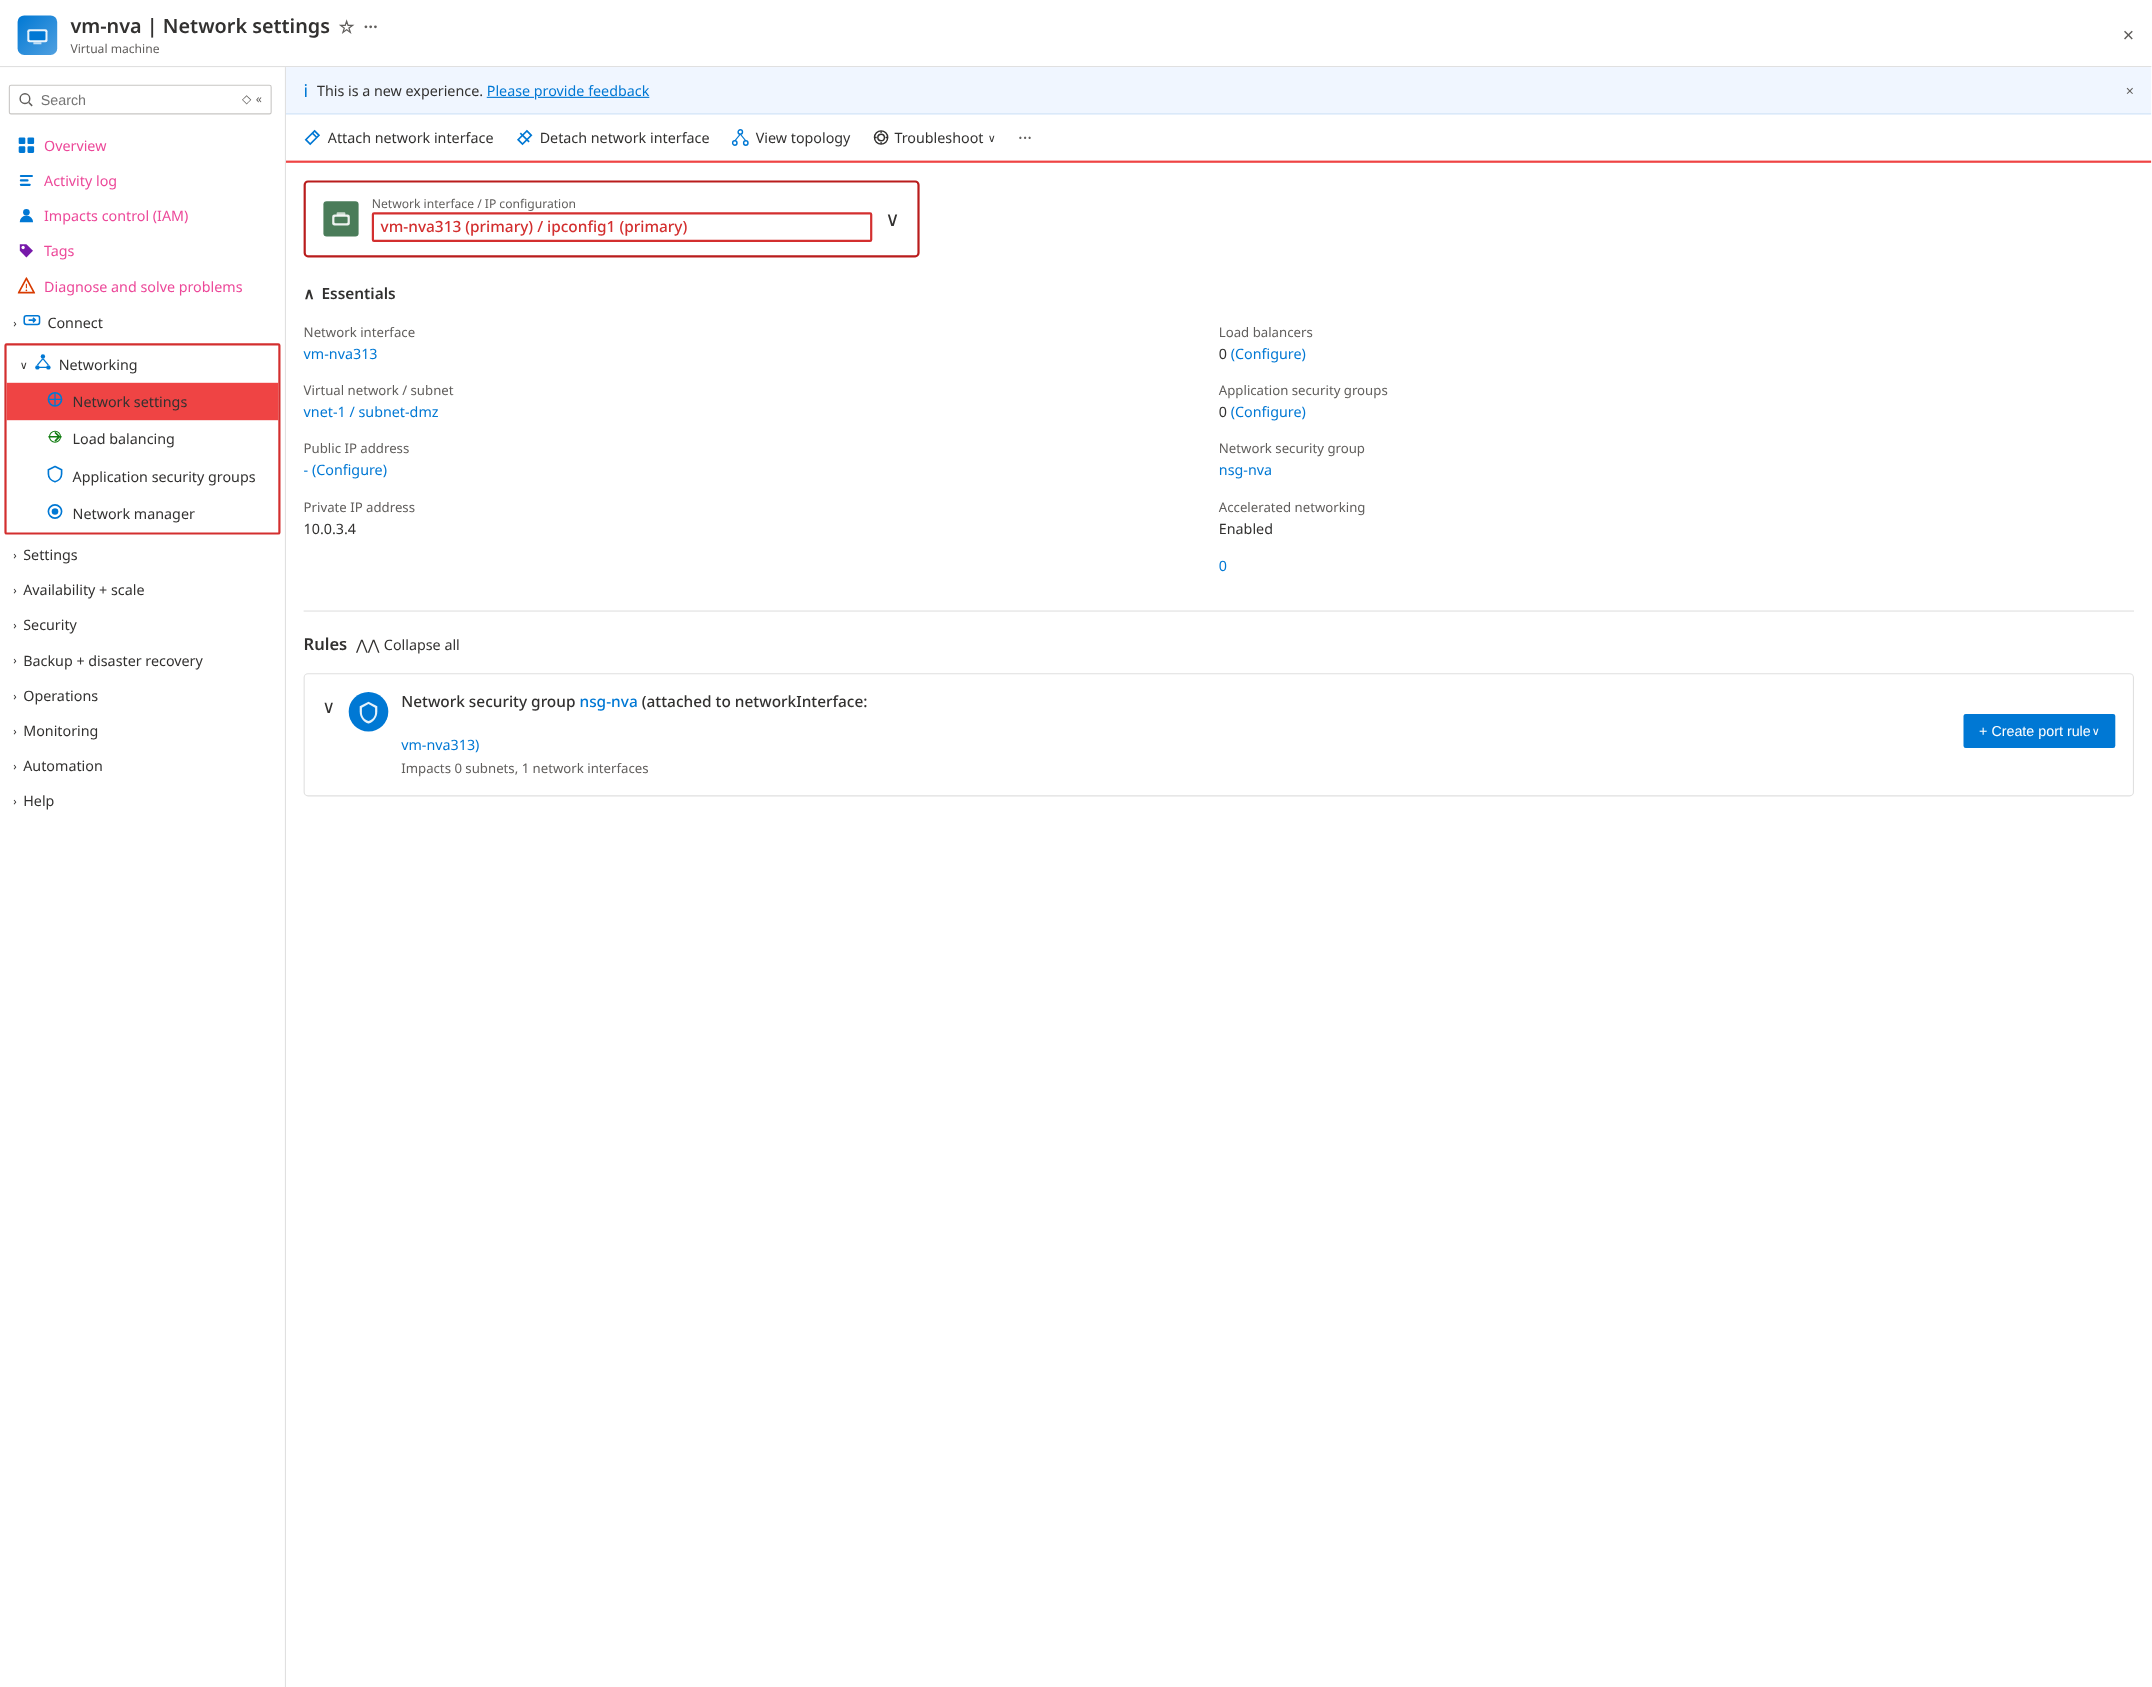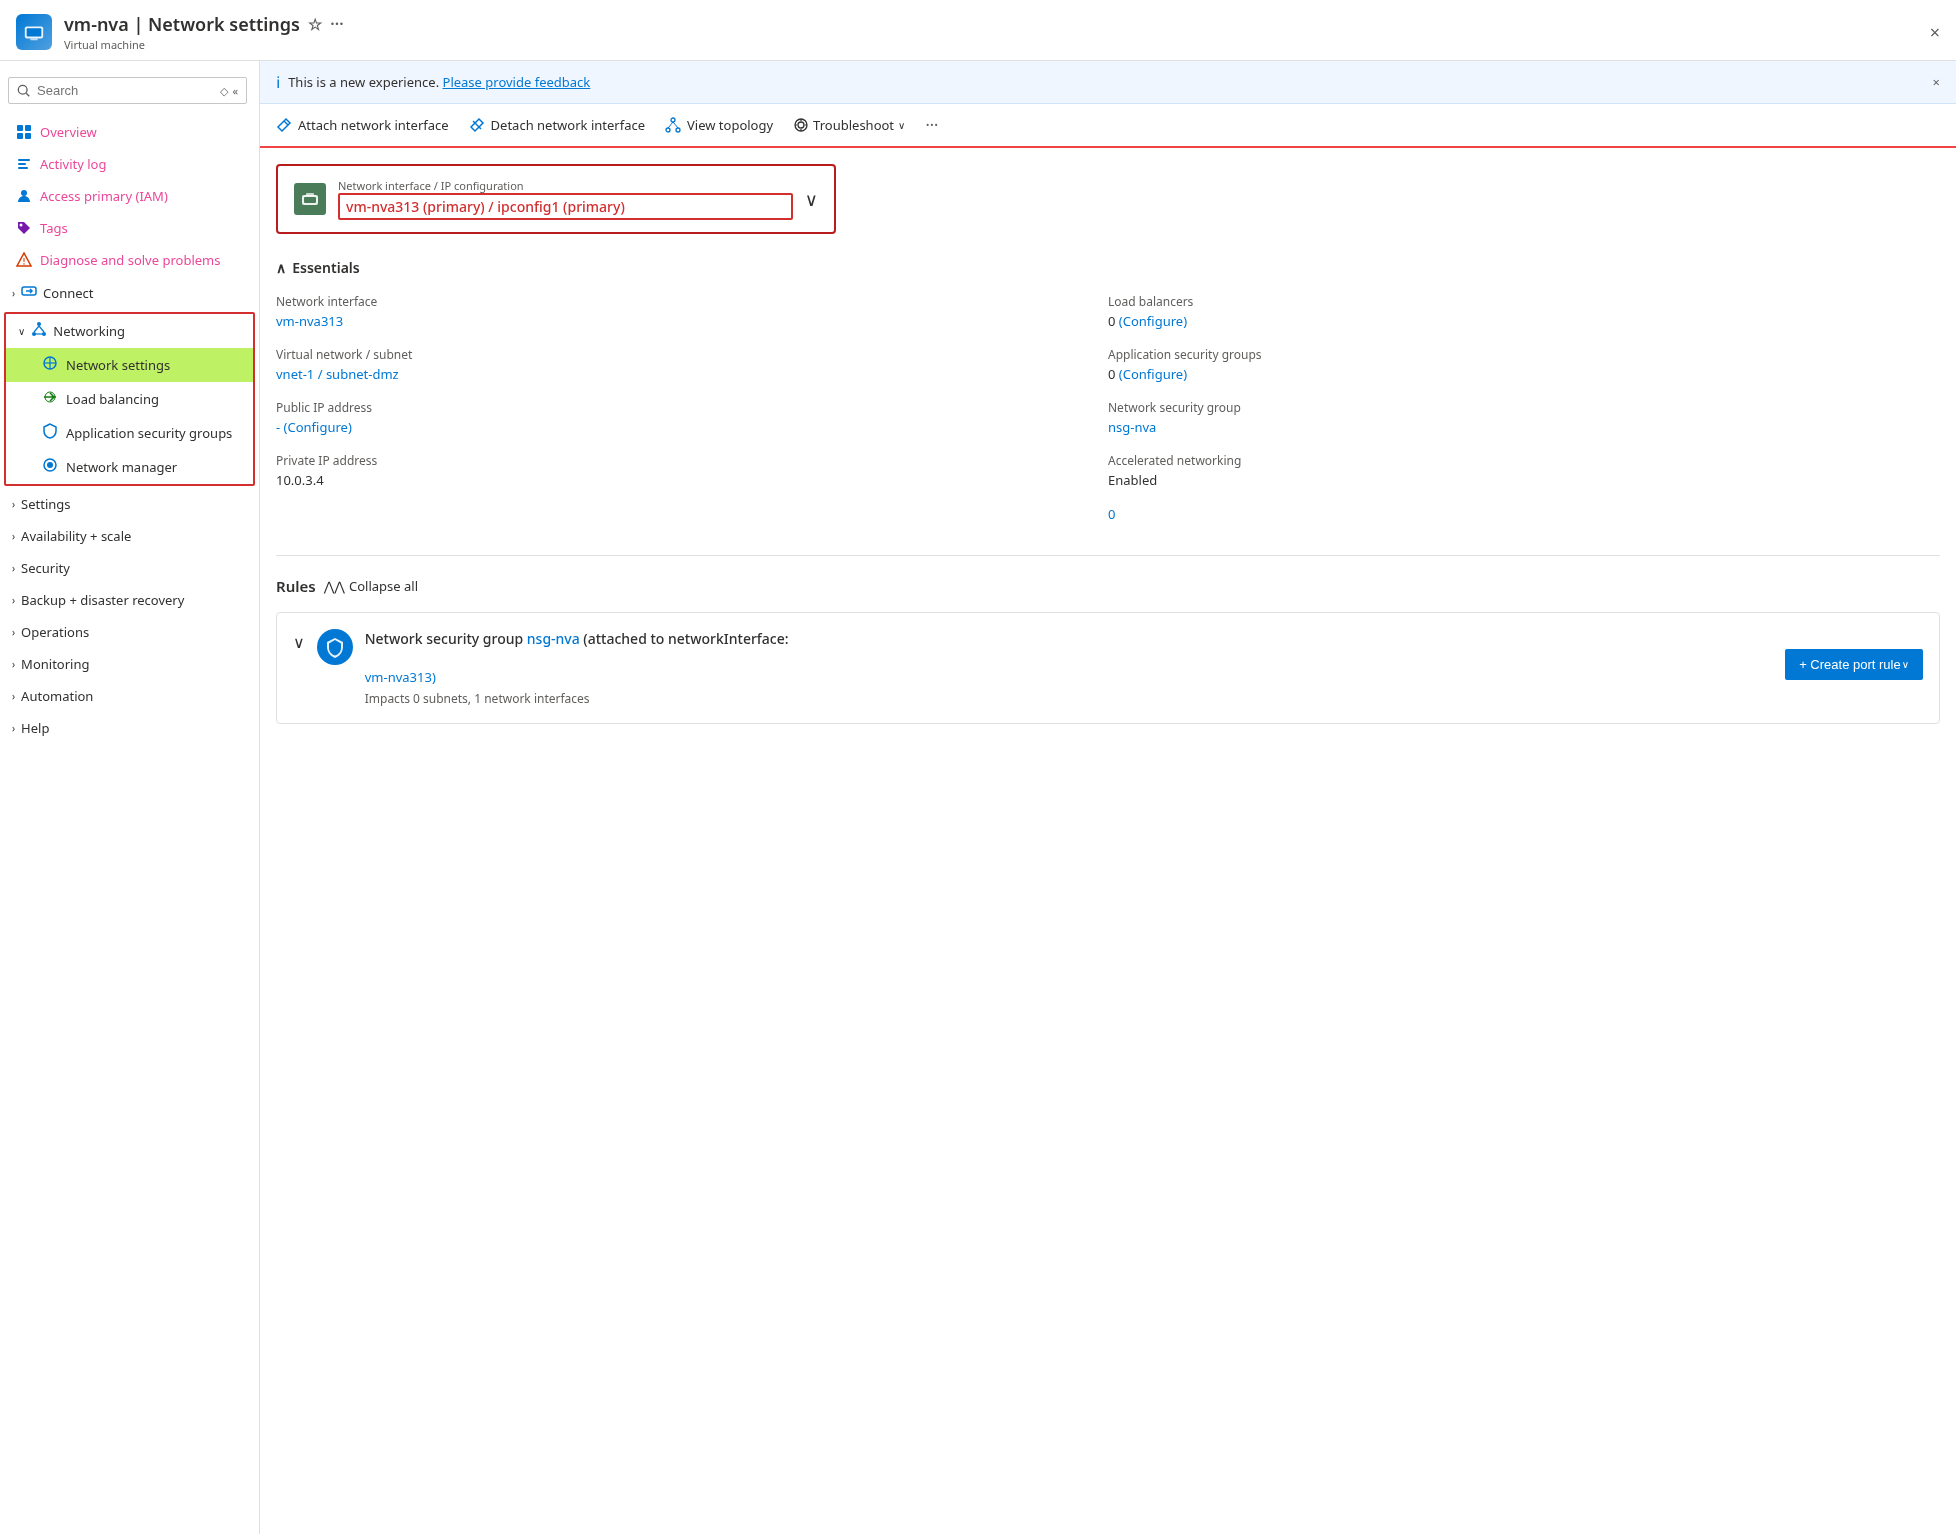--- a/index.html
+++ b/index.html
@@ -24,21 +24,21 @@
     .search-box input { border: none; outline: none; font-size: 13px; color: #323130; flex: 1; background: transparent; }
     .search-controls { display: flex; align-items: center; gap: 4px; color: #605e5c; font-size: 11px; }
 
     .sidebar-item { display: flex; align-items: center; padding: 7px 12px 7px 16px; cursor: pointer; gap: 8px; font-size: 13px; color: #ec4899; }
     .sidebar-item .icon { width: 16px; height: 16px; display: flex; align-items: center; justify-content: center; flex-shrink: 0; }
 
     .sidebar-group-header { display: flex; align-items: center; padding: 7px 12px; cursor: pointer; gap: 6px; font-size: 13px; color: #323130; }
     .sidebar-group-header .chevron { font-size: 10px; }
 
     .sidebar-child { display: flex; align-items: center; padding: 7px 12px 7px 36px; cursor: pointer; gap: 8px; font-size: 13px; color: #323130; }
-    .sidebar-child.active { background: #bef264; }
+    .sidebar-child.active { background: #ef4444; }
 
     
     .networking-section { border: 2px solid #d32f2f; margin: 2px 4px; border-radius: 2px; }
 
     
     .content { flex: 1; overflow-y: auto; padding: 0; }
 
     
     .info-banner { display: flex; align-items: center; padding: 10px 16px; background: #f0f6ff; border-bottom: 1px solid #d0e4f7; gap: 8px; font-size: 13px; }
     .info-banner .info-text { flex: 1; }
@@ -150,21 +150,21 @@
       <span>Activity log</span>
     </div>
 
     <div class="sidebar-item">
       <span class="icon">
         <svg width="16" height="16" viewBox="0 0 16 16" fill="#0078d4">
             <circle cx="8" cy="5" r="3" fill="#0078d4"></circle>
             <path d="M2 14c0-3.3 2.7-6 6-6s6 2.7 6 6" fill="#0078d4"></path>
           </svg>
       </span>
-      <span>Access primary (IAM)</span>
+      <span>Impacts control (IAM)</span>
     </div>
 
     <div class="sidebar-item">
       <span class="icon">
         <svg width="16" height="16" viewBox="0 0 16 16" fill="#7719aa">
             <path d="M2 2h6l6 6-6 6-6-6V2z"></path>
             <circle cx="5" cy="5" r="1.5" fill="white"></circle>
           </svg>
       </span>
       <span>Tags</span>

